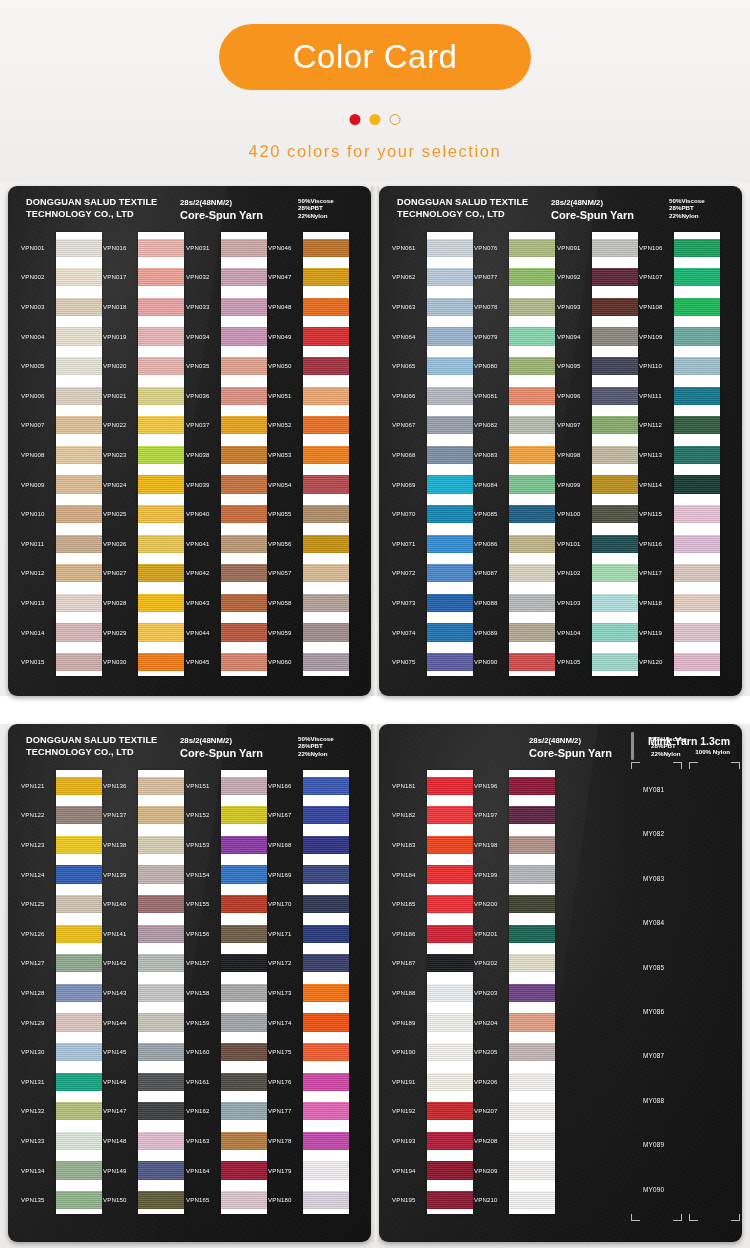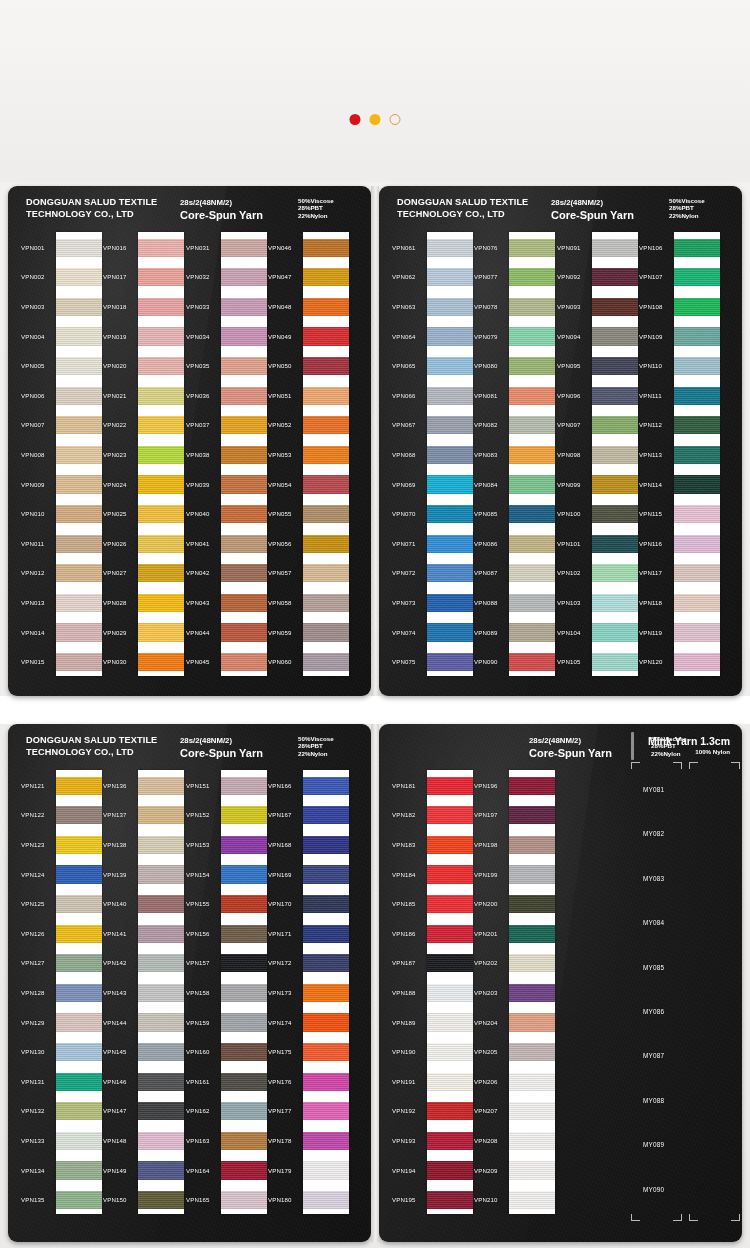--- a/index.html
+++ b/index.html
@@ -144,25 +144,29 @@
     position: absolute; top: 0; left: 363px; width: 8px; height: 100%;
     background: linear-gradient(90deg,#cfcdca 0%, #e8e6e3 40%, #f2f0ee 60%, #d3d1ce 100%);
   }
 </style>
 </head>
 <body>
 
 <div id="page">
 
   <div class="banner">
+    <div class="title-pill">
+      <span class="title-text">Color Card</span>
+    </div>
     <div class="dots">
       <span class="dot d1"></span>
       <span class="dot d2"></span>
       <span class="dot d3"></span>
     </div>
+    <div class="subtitle">420 colors for your selection</div>
   </div>
 
   <div class="gap-strip"></div>
 
   <div class="section" id="section-top">
       <div class="panel left">
         <div class="panel-sheen"></div>
         <div class="hdr">
           <div class="company">DONGGUAN SALUD TEXTILE
 TECHNOLOGY CO., LTD</div>

